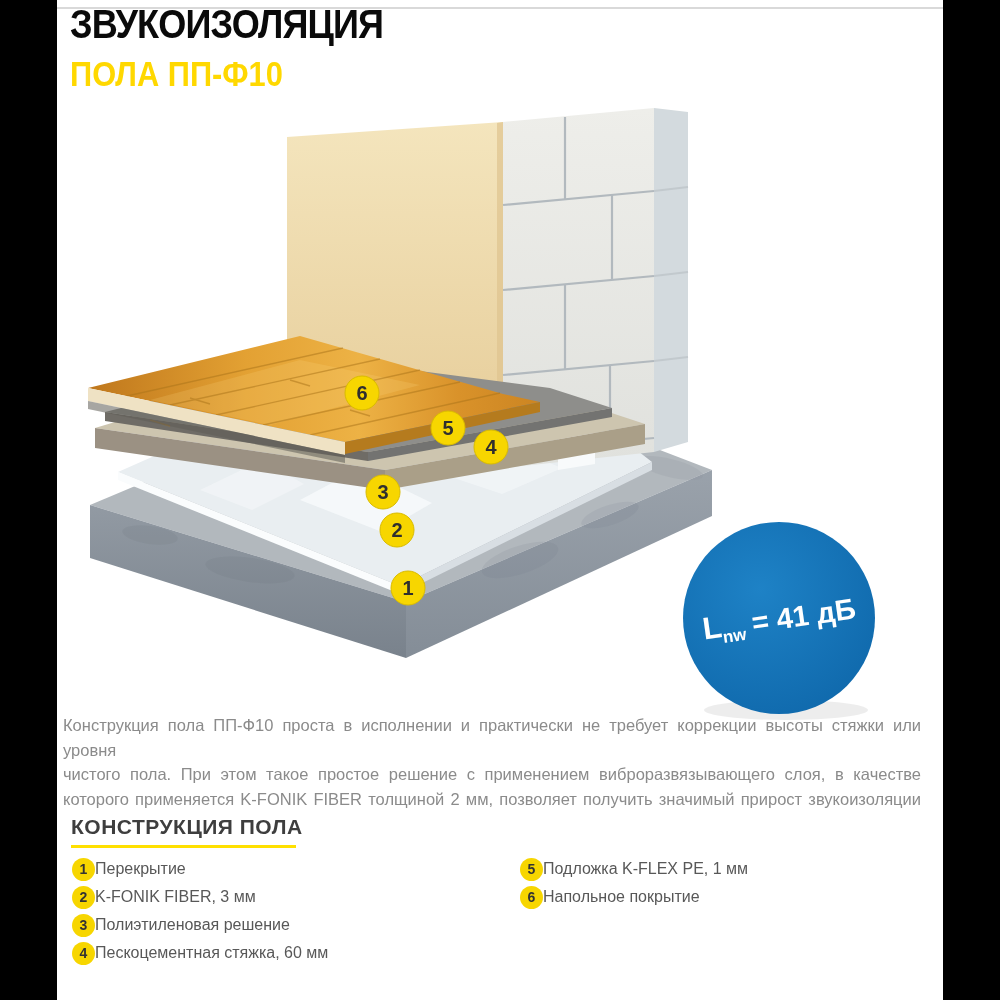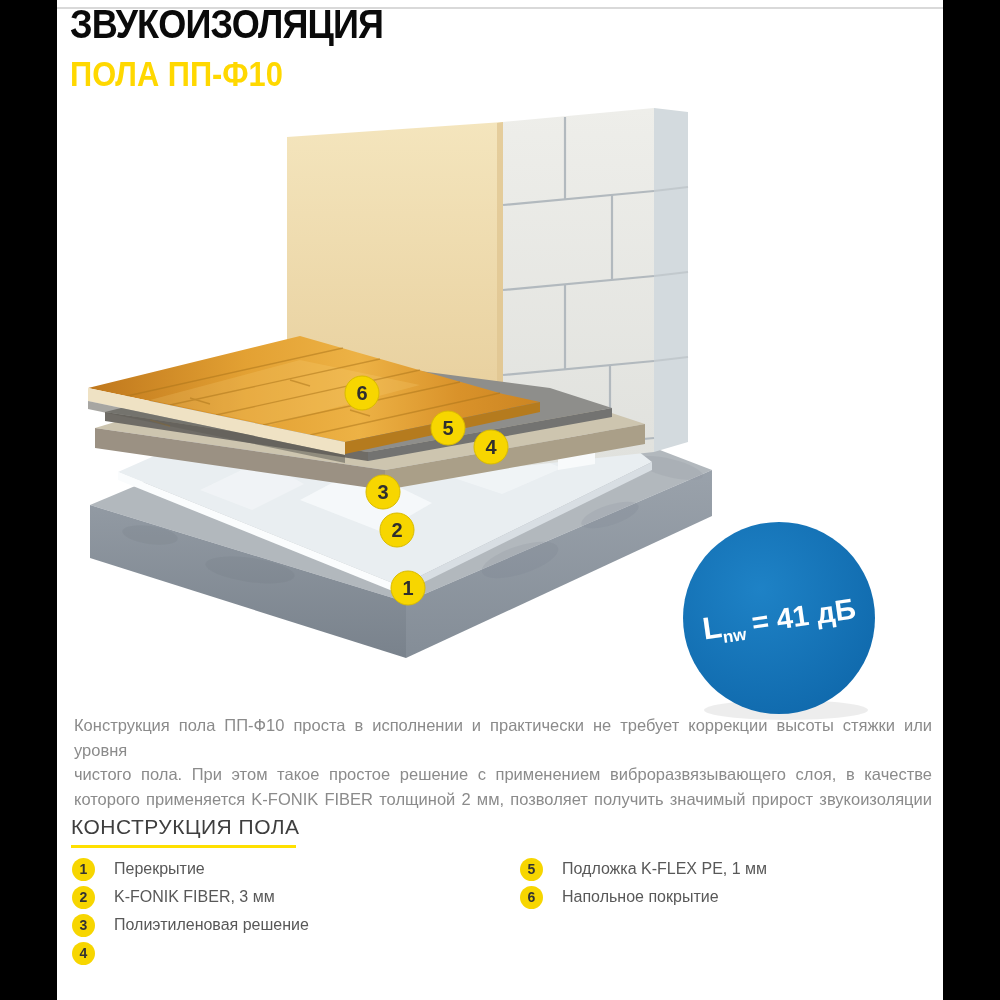--- a/index.html
+++ b/index.html
@@ -19,44 +19,44 @@
   }
   .page-subtitle{
     position:absolute;left:70px;top:54px;margin:0;
     font-size:35px;font-weight:bold;color:#ffd800;letter-spacing:0;
     transform:scaleX(.88);transform-origin:left top;white-space:nowrap;
   }
 
   .illustration{position:absolute;left:0;top:0;width:1000px;height:1000px;}
 
   .description{
-    position:absolute;left:74px;top:713px;width:858px;
+    position:absolute;left:63px;top:713px;width:858px;
     font-size:16.5px;line-height:24.5px;color:#8b8b8b;
   }
   .description .pline{text-align:justify;text-align-last:justify;}
   .description .pline.last{text-align:left;text-align-last:left;}
 
   .section-heading{
     position:absolute;left:71px;top:815px;margin:0;
-    font-size:21px;font-weight:normal;color:#3e3e3e;letter-spacing:.5px;
+    font-size:21px;font-weight:bold;color:#3e3e3e;letter-spacing:.5px;
   }
   .heading-underline{
     position:absolute;left:71px;top:845px;width:225px;height:3px;background:#ffe000;
   }
 
   .legend-col{position:absolute;top:855px;display:flex;flex-direction:column;}
   .legend-col.left{left:72px;}
   .legend-col.right{left:520px;}
   .legend-item{display:flex;align-items:center;height:28px;}
   .legend-dot{
     width:23px;height:23px;border-radius:50%;background:#f7d600;
     display:flex;align-items:center;justify-content:center;
     font-size:14px;font-weight:bold;color:#333;flex:0 0 23px;
   }
-  .legend-label{margin-left:19px;font-size:16px;color:#585858;white-space:nowrap;}
+  .legend-label{font-size:16px;color:#585858;white-space:nowrap;}
 </style>
 </head>
 <body>
 
 <div class="sidebar left"></div>
 <div class="sidebar right"></div>
 <div class="topline"></div>
 
 <h1 class="page-title">ЗВУКОИЗОЛЯЦИЯ</h1>
 <h2 class="page-subtitle">ПОЛА ПП-Ф10</h2>
@@ -218,20 +218,21 @@
   <div class="legend-item">
     <span class="legend-dot">2</span>
     <span class="legend-label">K-FONIK FIBER, 3 мм</span>
   </div>
   <div class="legend-item">
     <span class="legend-dot">3</span>
     <span class="legend-label">Полиэтиленовая решение</span>
   </div>
   <div class="legend-item">
     <span class="legend-dot">4</span>
+    <span class="legend-label">Пескоцементная стяжка, 60 мм</span>
   </div>
 </div>
 
 <div class="legend-col right">
   <div class="legend-item">
     <span class="legend-dot">5</span>
     <span class="legend-label">Подложка K-FLEX PE, 1 мм</span>
   </div>
   <div class="legend-item">
     <span class="legend-dot">6</span>

